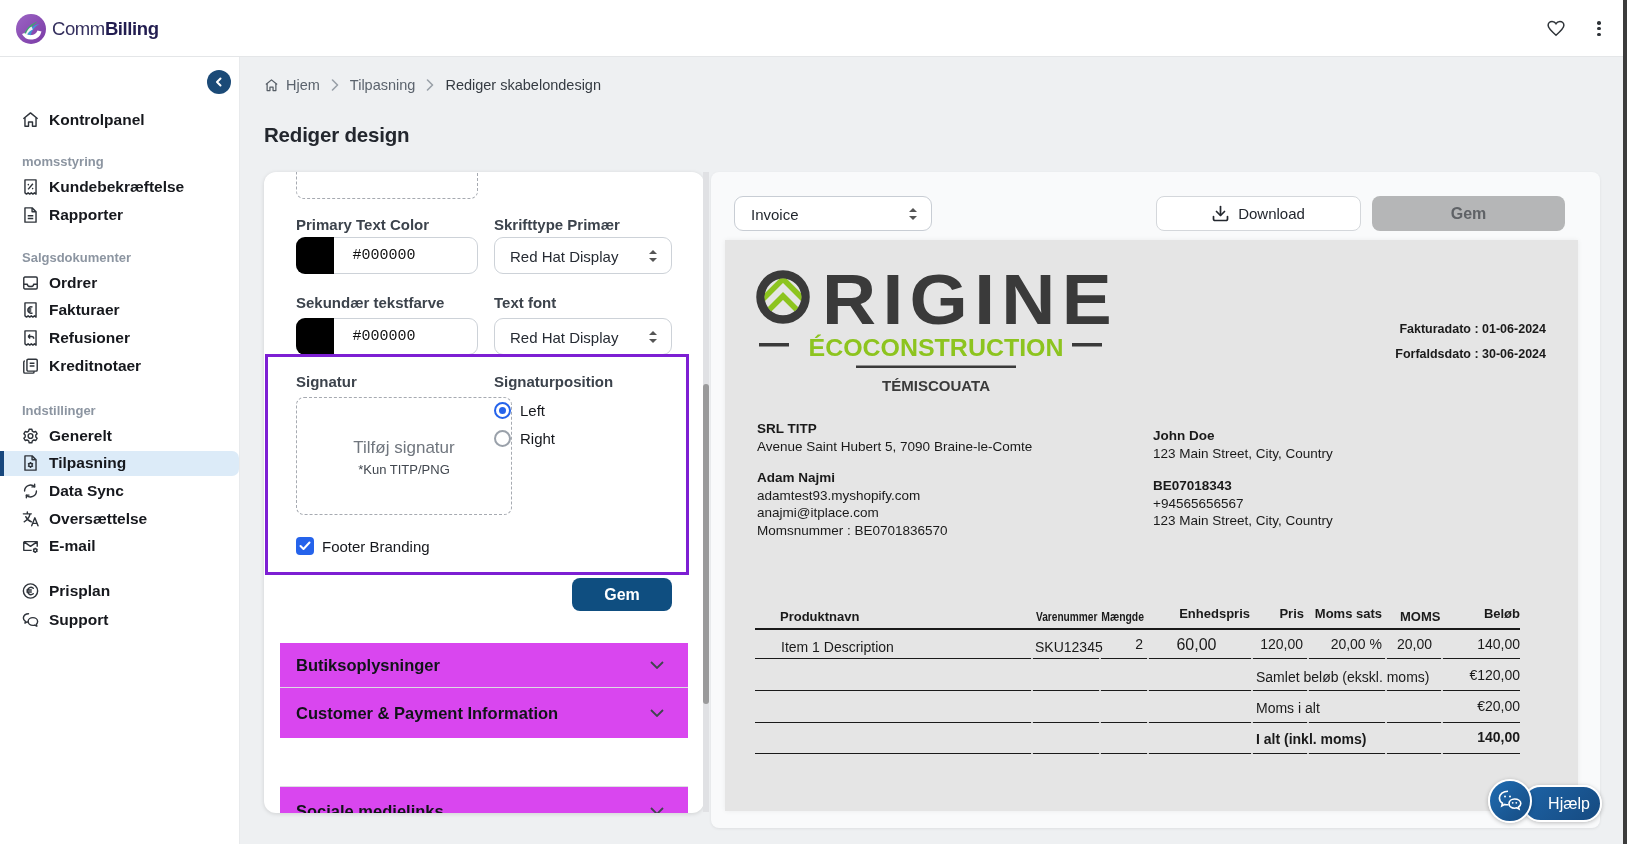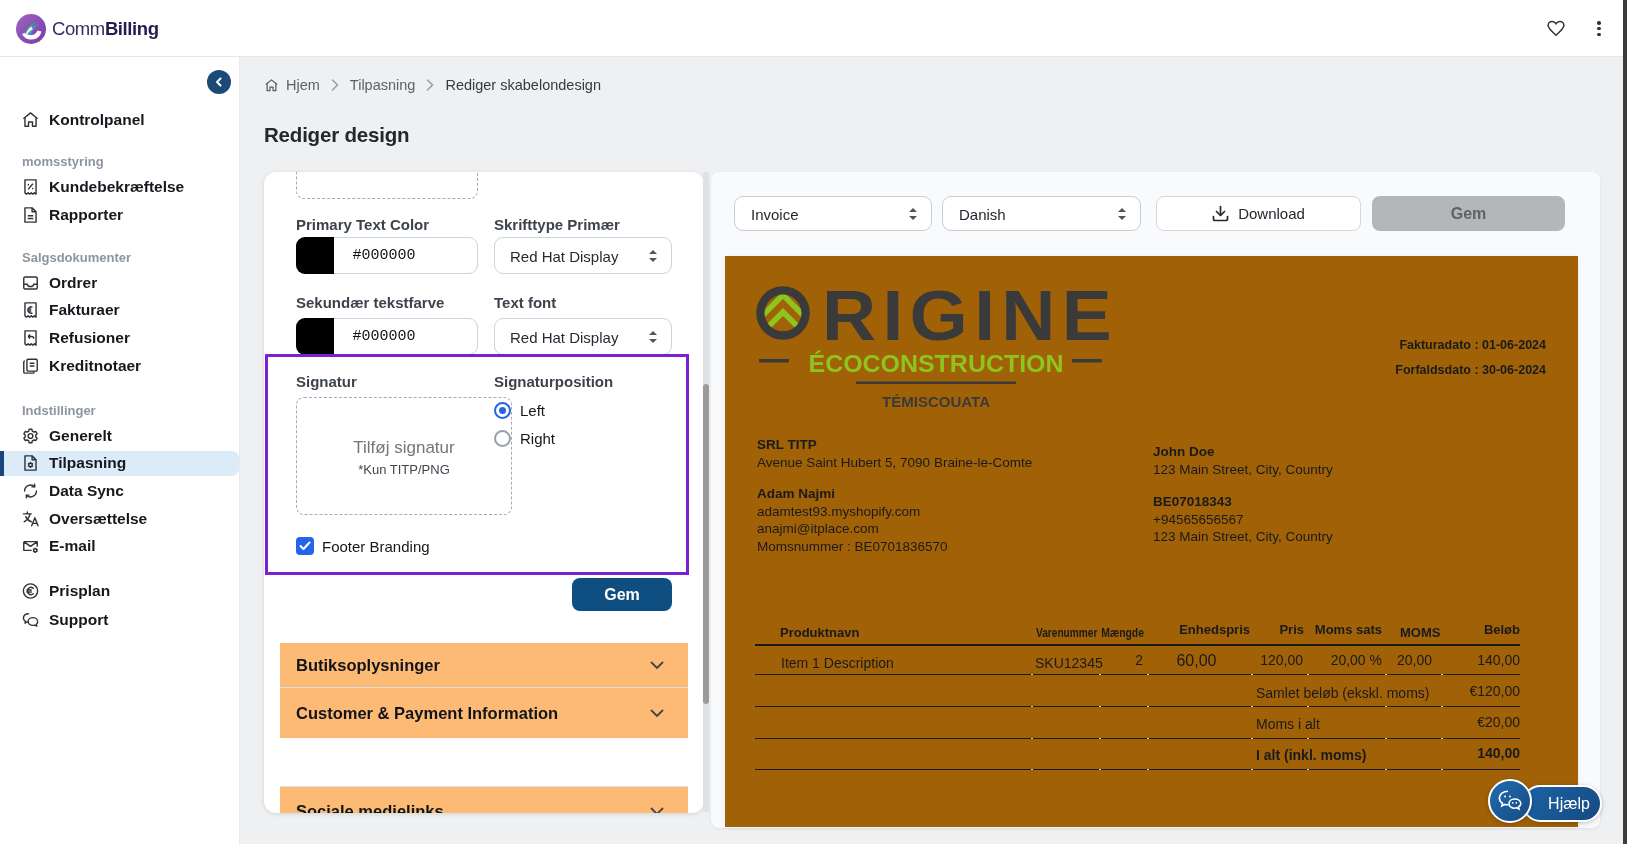--- a/index.html
+++ b/index.html
@@ -35,37 +35,37 @@
   .fselect { position:absolute; width:178px; height:37px; border:1px solid #cdd2d8; border-radius:9px; background:#fff; }
   .fselect .st { position:absolute; left:15px; top:50%; transform:translateY(-50%); font-size:15px; font-weight:500; color:#262b33; }
   .updown { position:absolute; right:13px; top:50%; transform:translateY(-50%); }
   #purplebox { position:absolute; left:1px; top:182px; width:424px; height:221px; border:3px solid #7d1fd3; }
   #sigbox { position:absolute; left:32px; top:225px; width:216px; height:118px; border:1px dashed #a6aab1; border-radius:8px; text-align:center; }
   #dashtop { position:absolute; left:32px; top:-14px; width:182px; height:41px; border:1px dashed #a6aab1; border-radius:8px; }
   .radio { position:absolute; width:17px; height:17px; border-radius:50%; }
   .rlabel { position:absolute; font-size:15px; color:#16181d; }
   #chk { position:absolute; left:32px; top:365px; width:18px; height:18px; background:#2563eb; border-radius:4px; display:flex; align-items:center; justify-content:center; }
   #gemleft { position:absolute; left:308px; top:406px; width:100px; height:33px; background:#0f4e80; border-radius:8px; color:#fff; font-size:16px; font-weight:700; display:flex; align-items:center; justify-content:center; }
-  .acc { position:absolute; left:16px; width:408px; background:#fdba74; border-top:1px solid #dcdee1; }
+  .acc { position:absolute; left:16px; width:408px; background:#d946ef; border-top:1px solid #dcdee1; }
   .acc .at { position:absolute; left:16px; top:50%; transform:translateY(-50%); font-size:16.5px; font-weight:700; color:#111418; white-space:nowrap; }
   .acc .av { position:absolute; right:24px; top:50%; transform:translateY(-50%); }
 
   
   #ltrack { position:absolute; left:703px; top:172px; width:6px; height:640px; background:#e0e1e4; z-index:6; }
   #lthumb { position:absolute; left:703px; top:384px; width:6px; height:320px; background:#9a9a9b; border-radius:3px; z-index:7; }
 
   
   #panel { position:absolute; left:711px; top:172px; width:889px; height:656px; background:#f9fafb; border-radius:8px; box-shadow:0 1px 3px rgba(0,0,0,.07); z-index:4; }
   .psel { position:absolute; top:24px; height:35px; border:1px solid #c8cdd4; border-radius:9px; background:#fff; }
   .psel .st { position:absolute; left:16px; top:50%; transform:translateY(-50%); font-size:15px; color:#1f242b; }
   #dlbtn { position:absolute; left:445px; top:24px; width:205px; height:35px; border:1px solid #d4d7db; border-radius:8px; background:#fff; display:flex; align-items:center; justify-content:center; gap:9px; font-size:15px; color:#23272e; }
   #gemgray { position:absolute; left:661px; top:24px; width:193px; height:35px; border-radius:8px; background:#b5b6b7; display:flex; align-items:center; justify-content:center; font-size:16px; font-weight:700; color:#5f6266; }
 
   
-  #page { position:absolute; left:14px; top:84px; width:853px; height:571px; background:#a16207; box-shadow:0 0 5px rgba(0,0,0,.06); }
+  #page { position:absolute; left:14px; top:68px; width:853px; height:571px; background:#e5e5e5; box-shadow:0 0 5px rgba(0,0,0,.06); }
   .inv { position:absolute; color:#1a1a1a; }
   .b { font-weight:700; }
 
   
   #help { position:absolute; left:1522px; top:785px; width:80px; height:37px; border-radius:19px; background:linear-gradient(135deg,#1d63a6,#164a80); border:2px solid #fff; color:#fff; font-size:16px; display:flex; align-items:center; justify-content:center; padding-left:14px; z-index:40; box-shadow:0 1px 4px rgba(0,0,0,.25); }
   #helpc { position:absolute; left:1488px; top:779px; width:44px; height:44px; border-radius:50%; background:linear-gradient(135deg,#1f6cb2,#174c82); border:2.5px solid #fff; z-index:41; display:flex; align-items:center; justify-content:center; box-shadow:0 1px 4px rgba(0,0,0,.25); }
 
   #rightedge { position:absolute; left:1623px; top:0; width:4px; height:844px; background:#3c3c3c; z-index:50; }
 </style>
 </head>
@@ -333,27 +333,20 @@
       </svg>
     </div>
 </div>
 
 <div id="ltrack"></div>
 <div id="lthumb"></div>
 
 <div id="panel">
   <div class="psel" style="left:23px;width:198px;">
       <div class="st">Invoice</div>
-      <svg class="updown" width="10" height="14" viewBox="0 0 10 14">
-        <path d="M1 5 L5 1 L9 5 Z" fill="#555"></path>
-        <path d="M1 9 L5 13 L9 9 Z" fill="#555"></path>
-      </svg>
-    </div>
-  <div class="psel" style="left:231px;width:199px;">
-      <div class="st">Danish</div>
       <svg class="updown" width="10" height="14" viewBox="0 0 10 14">
         <path d="M1 5 L5 1 L9 5 Z" fill="#555"></path>
         <path d="M1 9 L5 13 L9 9 Z" fill="#555"></path>
       </svg>
     </div>
   <div id="dlbtn"><svg width="17" height="17" viewBox="0 0 17 17" fill="none" stroke="#23272e" stroke-width="1.7" stroke-linecap="round" stroke-linejoin="round">
         <path d="M8.5 1.5 V10"></path>
         <path d="M4.5 6.5 L8.5 10.5 L12.5 6.5"></path>
         <path d="M1.5 11.5 V14 A1.5 1.5 0 0 0 3 15.5 H14 A1.5 1.5 0 0 0 15.5 14 V11.5"></path>
       </svg>Download</div>

